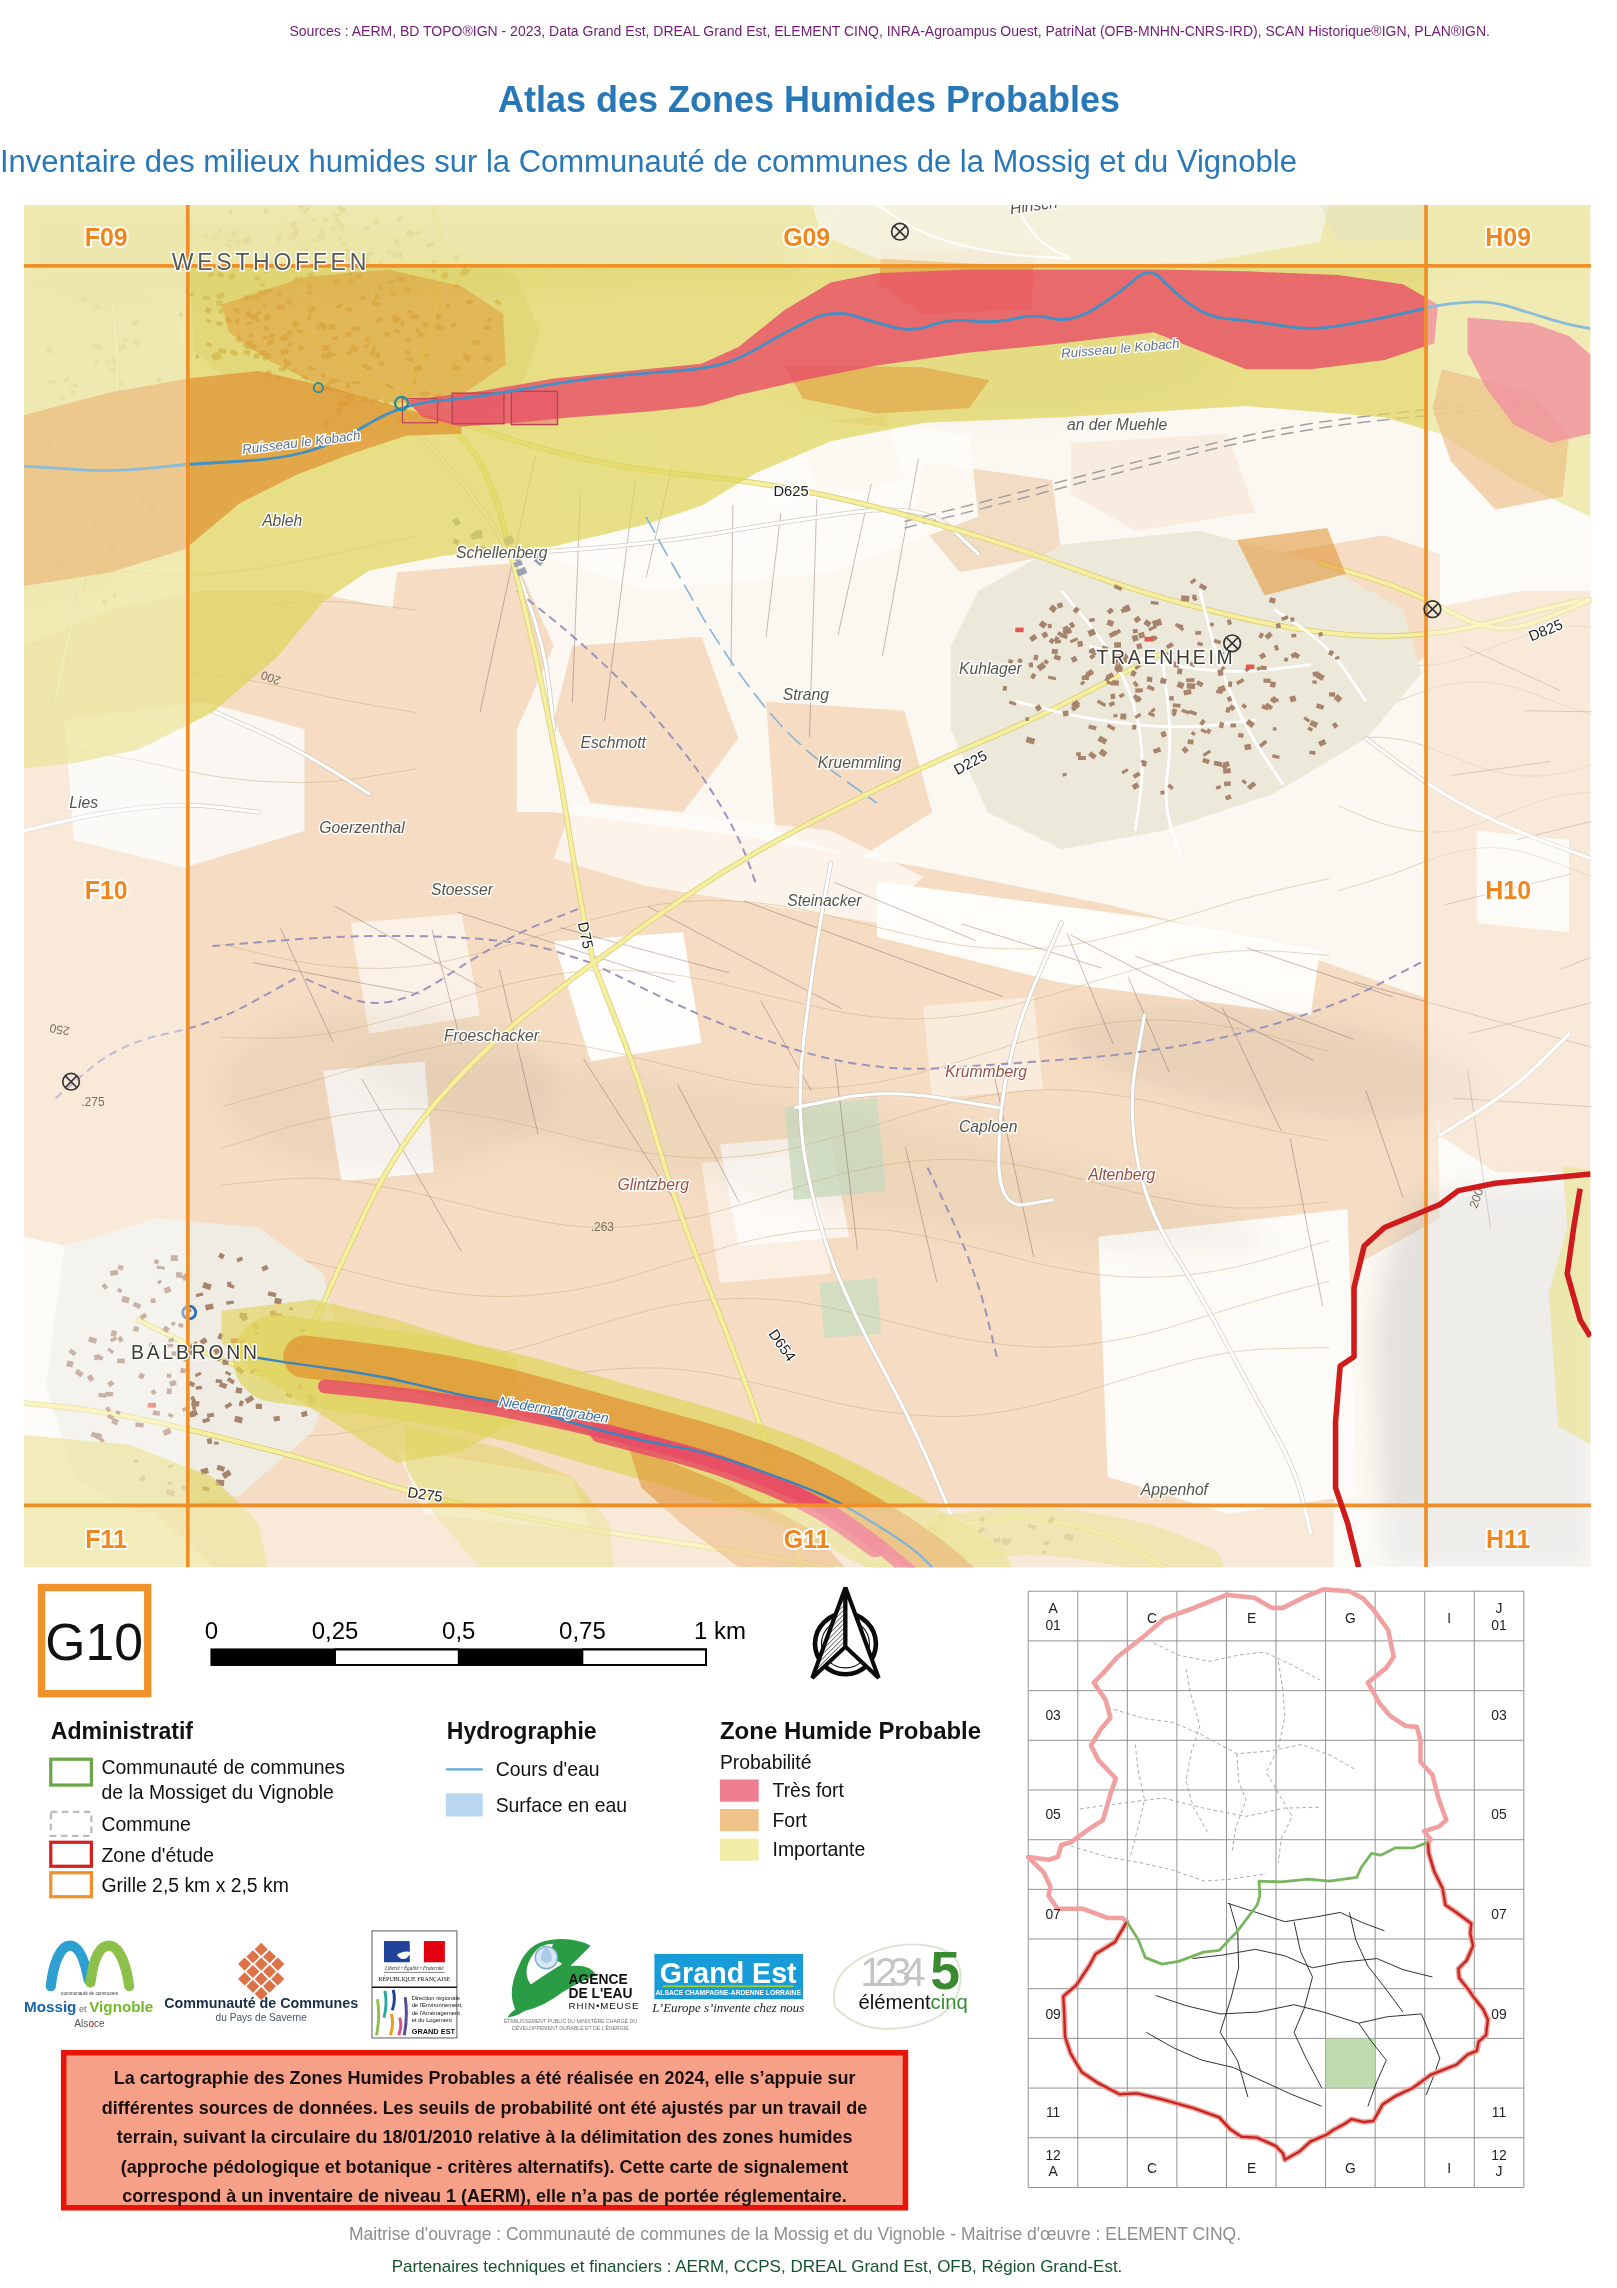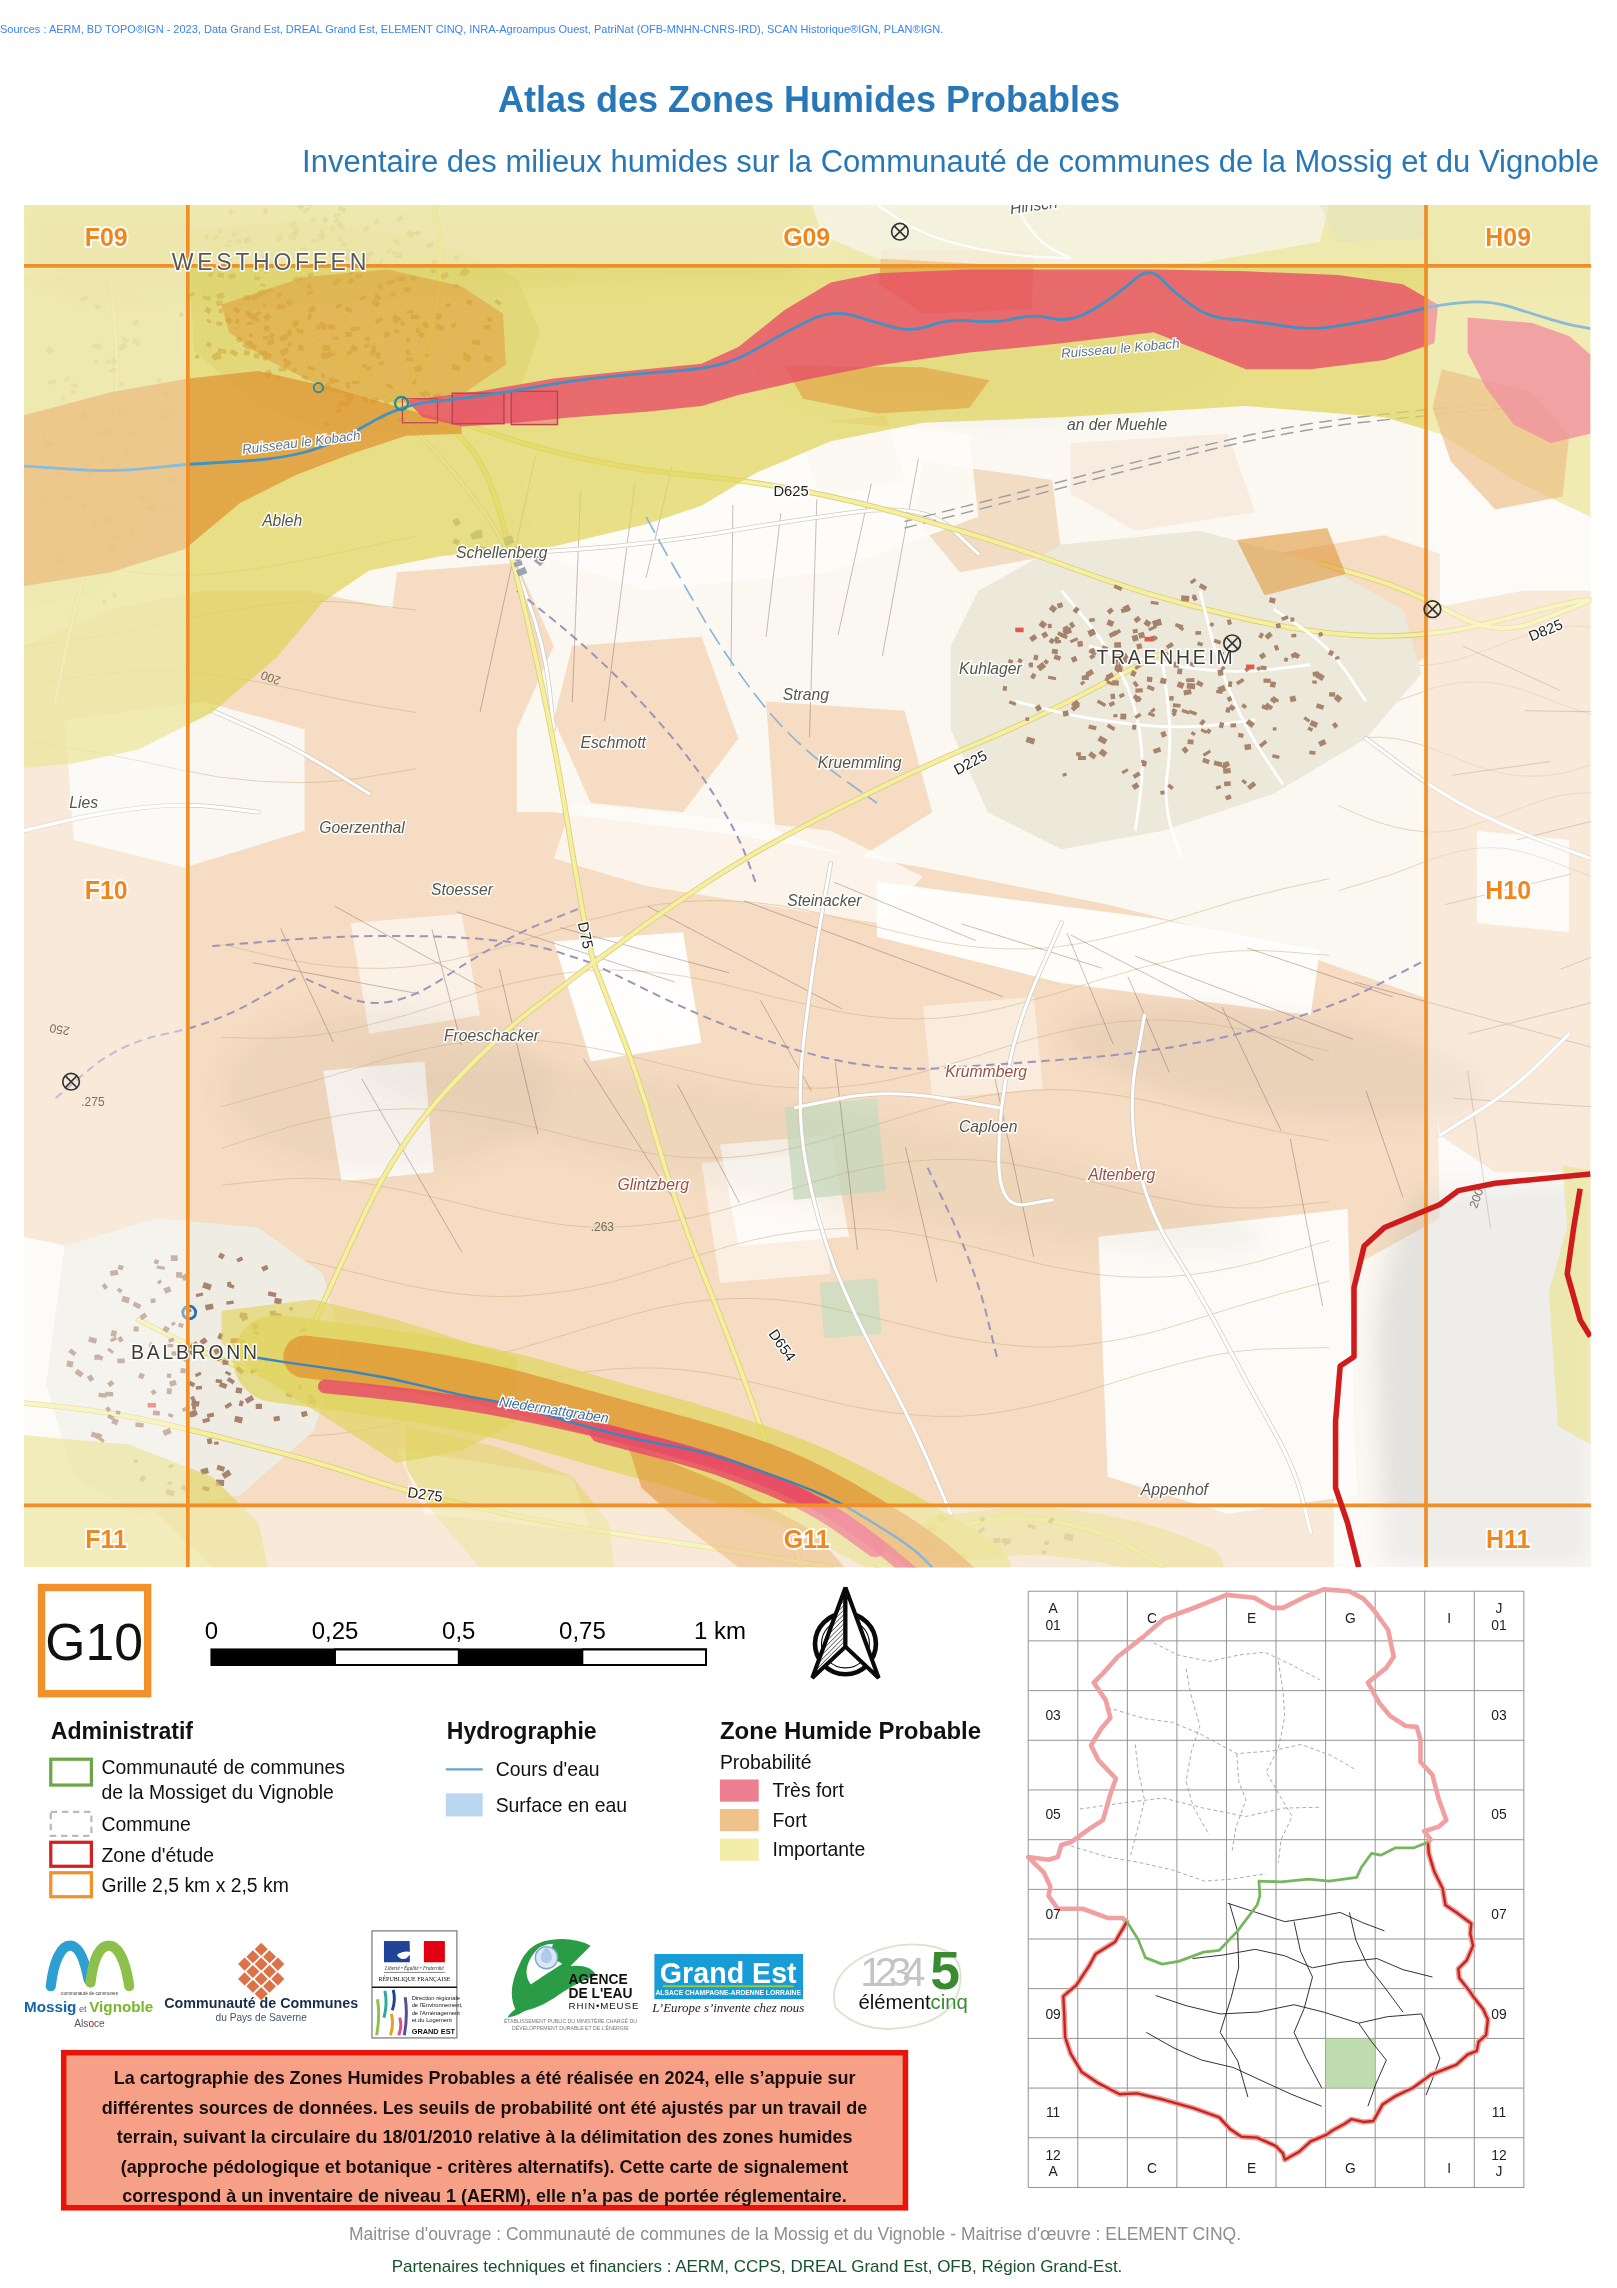--- a/index.html
+++ b/index.html
@@ -4,25 +4,25 @@
 <title>Atlas des Zones Humides Probables</title>
 <style>
 html,body{margin:0;padding:0;background:#fff;}
 #page{position:relative;width:1618px;height:2289px;background:#ffffff;overflow:hidden;font-family:"Liberation Sans",sans-serif;}
 .hdr{position:absolute;width:100%;text-align:center;}
 </style>
 </head>
 <body>
 <div id="page">
 
-<div style="position:absolute;left:0;width:1490px;text-align:left;top:23px;font-size:11px;color:#3b82f6;">Sources : AERM, BD TOPO®IGN - 2023, Data Grand Est, DREAL Grand Est, ELEMENT CINQ, INRA-Agroampus Ouest, PatriNat (OFB-MNHN-CNRS-IRD), SCAN Historique®IGN, PLAN®IGN.</div>
+<div style="position:absolute;left:0;width:1490px;text-align:right;top:23px;font-size:14px;color:#701a75;">Sources : AERM, BD TOPO®IGN - 2023, Data Grand Est, DREAL Grand Est, ELEMENT CINQ, INRA-Agroampus Ouest, PatriNat (OFB-MNHN-CNRS-IRD), SCAN Historique®IGN, PLAN®IGN.</div>
 
 <div class="hdr" style="top:79px;font-size:36px;font-weight:bold;color:#2878b8;">Atlas des Zones Humides Probables</div>
 
-<div style="position:absolute;left:0;width:1587px;text-align:right;top:144px;font-size:31px;color:#2878b8;padding-left:12px;">Inventaire des milieux humides sur la Communauté de communes de la Mossig et du Vignoble</div>
+<div style="position:absolute;left:0;width:1587px;text-align:left;top:144px;font-size:31px;color:#2878b8;">Inventaire des milieux humides sur la Communauté de communes de la Mossig et du Vignoble</div>
 
 <svg width="1618" height="2289" viewBox="0 0 1753 2480" style="position:absolute;left:0;top:0;">
 <defs>
 <filter id="blur12" x="-40%" y="-40%" width="180%" height="180%">
           <feGaussianBlur stdDeviation="12"></feGaussianBlur>
         </filter>
 <filter id="blur8" x="-40%" y="-40%" width="180%" height="180%">
           <feGaussianBlur stdDeviation="8"></feGaussianBlur>
         </filter>
 <pattern id="hatchN" width="3.5" height="3.5" patternUnits="userSpaceOnUse" patternTransform="rotate(45)">

